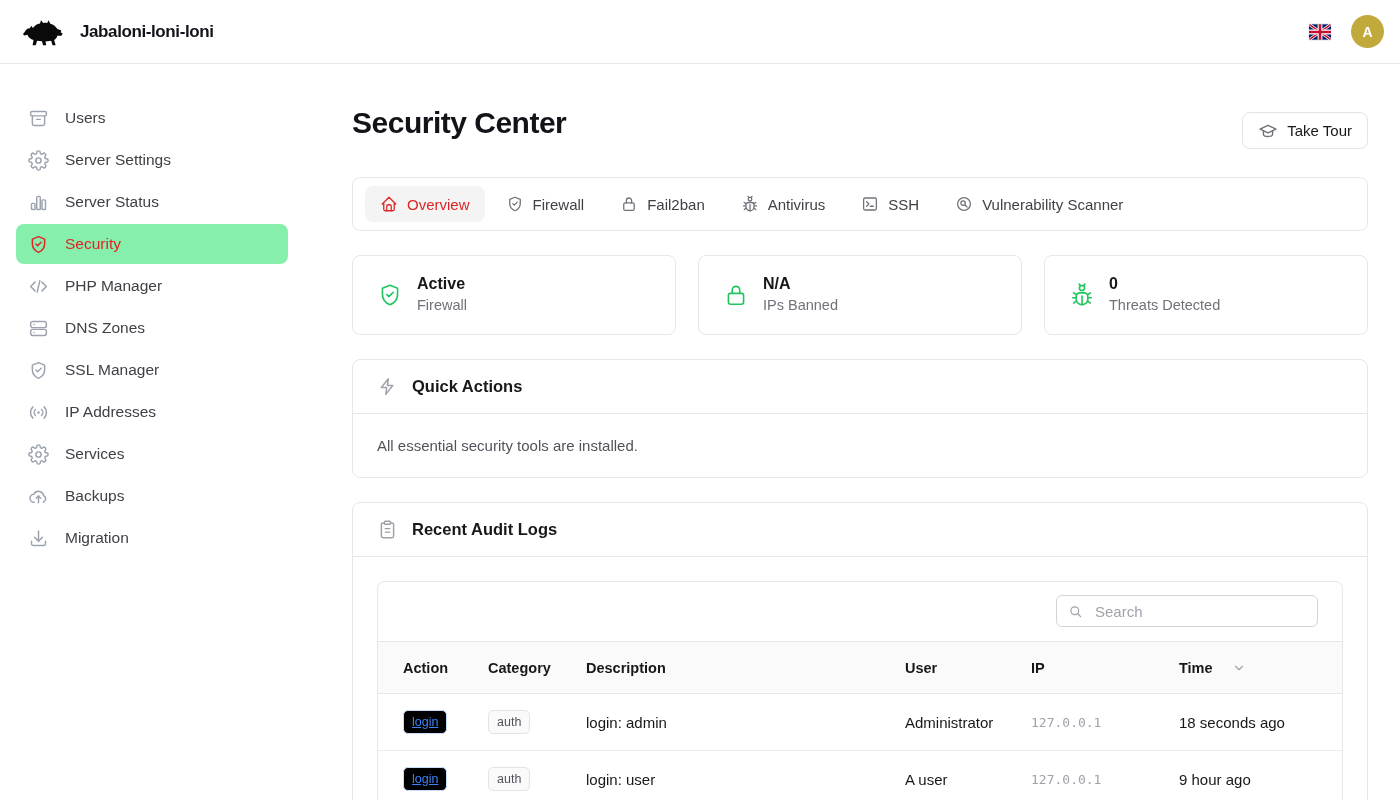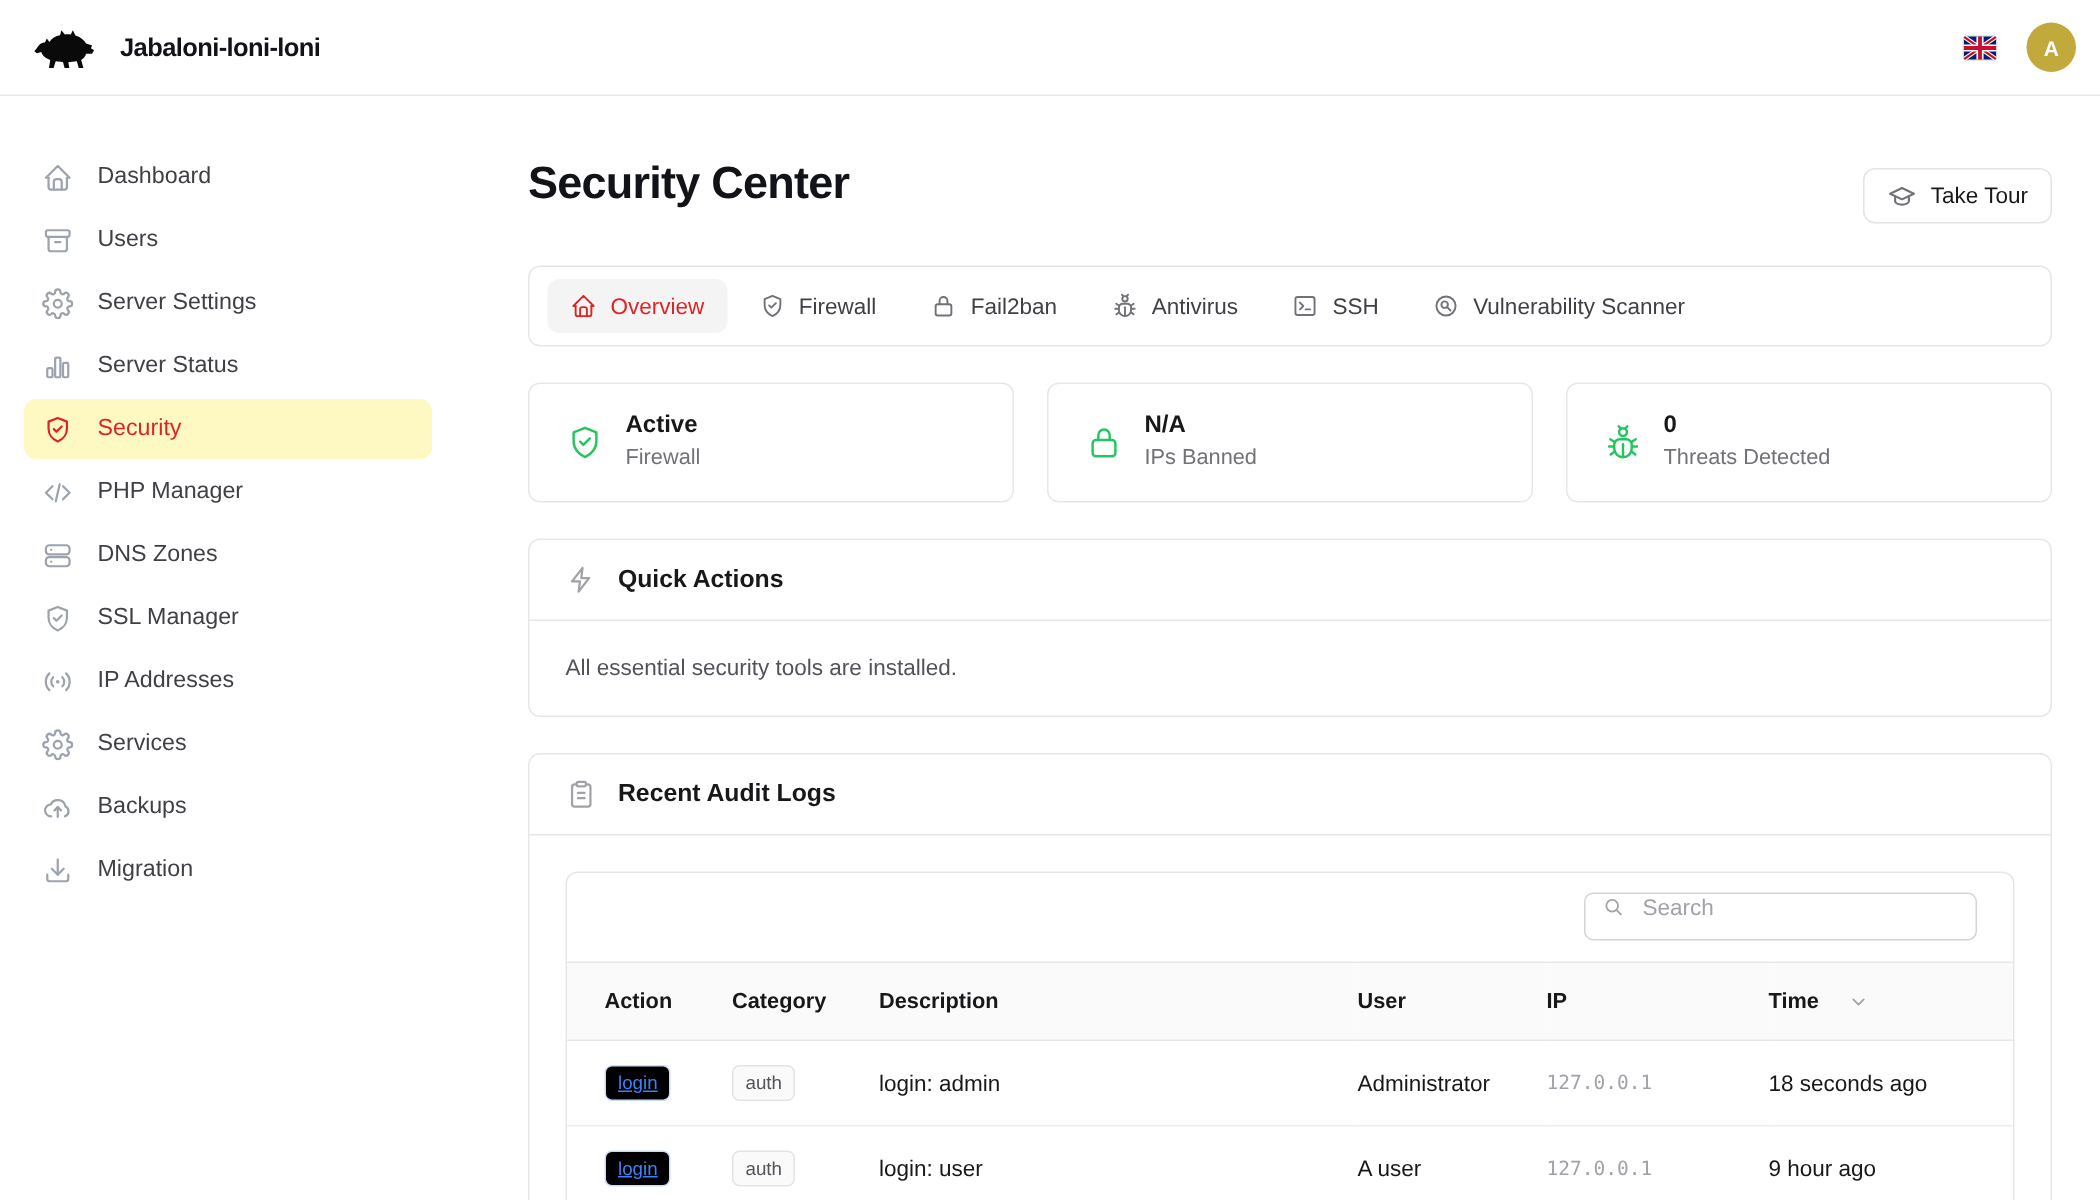--- a/index.html
+++ b/index.html
@@ -19,21 +19,21 @@
   .brand-name { font-size:17px; font-weight:700; letter-spacing:-0.4px; color:#111318; }
   .topbar-right { margin-left:auto; display:flex; align-items:center; gap:20px; }
   .flag { width:22px; height:16px; border-radius:2px; overflow:hidden; display:inline-flex; cursor:pointer; box-shadow:0 0 0 0.5px rgba(0,0,0,.12); }
   .avatar { width:33px; height:33px; border-radius:50%; background:#c2a93c; color:#fff; font-weight:700; font-size:14px; display:flex; align-items:center; justify-content:center; cursor:pointer; }
 
   
   .layout { display:flex; height:736px; }
   .sidebar { width:304px; flex:none; padding-top:32px; }
   .side-item { height:40px; margin:2px 16px; padding:0 12px; border-radius:8px; display:flex; align-items:center; gap:16px; font-size:15.5px; color:#3f3f46; cursor:pointer; }
   .side-item svg { width:21px; height:21px; color:#9ca3af; }
-  .side-item.active { background:#fef9c3; color:#dc2626; font-weight:500; }
+  .side-item.active { background:#86efac; color:#dc2626; font-weight:500; }
   .side-item.active svg { color:#dc2626; }
 
   .main { flex:1; padding:32px 32px 0 48px; }
 
   
   .page-head { display:flex; align-items:center; justify-content:space-between; margin-bottom:28px; }
   .page-title { font-size:30px; font-weight:800; letter-spacing:-0.5px; color:#111318; margin:0; }
   .tour-btn { display:flex; align-items:center; gap:9px; height:37px; padding:0 15px; background:#fff; border:1px solid #e4e4e7; border-radius:8px; font-size:15px; font-weight:500; color:#18181b; cursor:pointer; font-family:inherit;margin-top:16px; }
   .tour-btn svg { width:20px; height:20px; color:#71717a; }
 
@@ -55,21 +55,21 @@
   .card { border:1px solid #e5e7eb; border-radius:8px; margin-bottom:24px; background:#fff; }
   .card-head { display:flex; align-items:center; gap:14px; padding:16px 24px; border-bottom:1px solid #e5e7eb; }
   .card-head svg { width:21px; height:21px; color:#a1a1aa; }
   .card-title { font-size:16.5px; font-weight:700; color:#18181b; }
   .qa-body { padding:23px 24px; font-size:15px; color:#52525b; }
 
   
   .audit-body { padding:24px; }
   .table-box { border:1px solid #e5e7eb; border-radius:8px; overflow:hidden; }
   .search-row { display:flex; justify-content:flex-end; padding:13px 24px 14px; }
-  .search-field { width:262px; height:32px; border:1px solid #d4d4d8; border-radius:6px; display:flex; align-items:flex-start; gap:9px; padding:0 10px; }
+  .search-field { width:262px; height:32px; border:1px solid #d4d4d8; border-radius:6px; display:flex; align-items:center; gap:9px; padding:0 10px; }
   .search-field svg { width:17px; height:17px; color:#a1a1aa; }
   .search-field input { border:none; outline:none; flex:1; font-size:15px; font-family:inherit; color:#18181b; background:transparent; }
   .search-field input::placeholder { color:#a1a1aa; }
 
   table { width:100%; border-collapse:collapse; table-layout:fixed; }
   th, td { padding:0; text-align:left; vertical-align:middle; }
   thead th { background:#fafafa; border-top:1px solid #e5e7eb; border-bottom:1px solid #e5e7eb; height:52px; font-size:14.5px; font-weight:600; color:#18181b; cursor:pointer; }
   tbody td { height:57px; border-bottom:1px solid #ededf0; font-size:15px; color:#18181b; }
   .w-action { width:110px; } .first-pad { padding-left:25px; }
   .w-cat { width:98px; } .w-desc { width:319px; } .w-user { width:126px; } .w-ip { width:148px; }
@@ -101,28 +101,20 @@
         <path d="M30 0v42M0 21h60" stroke="#C8102E" stroke-width="7"></path>
       </svg>
     </span>
     <span class="avatar">A</span>
   </div>
 </header>
 
 <div class="layout">
 
   <aside class="sidebar">
-    <div class="side-item">
-      <svg class="ic" viewBox="0 0 24 24">
-          <path d="M5 12H3l9-9 9 9h-2"></path>
-          <path d="M5 12v7a2 2 0 0 0 2 2h10a2 2 0 0 0 2-2v-7"></path>
-          <path d="M9 21v-6a2 2 0 0 1 2-2h2a2 2 0 0 1 2 2v6"></path>
-        </svg>
-      <span>Dashboard</span>
-    </div>
     <div class="side-item">
       <svg class="ic" viewBox="0 0 24 24">
           <rect x="3" y="4" width="18" height="5" rx="1.5"></rect>
           <path d="M5 9v9a2 2 0 0 0 2 2h10a2 2 0 0 0 2-2V9"></path>
           <path d="M10 13h4"></path>
         </svg>
       <span>Users</span>
     </div>
     <div class="side-item">
       <svg class="ic" viewBox="0 0 24 24">

